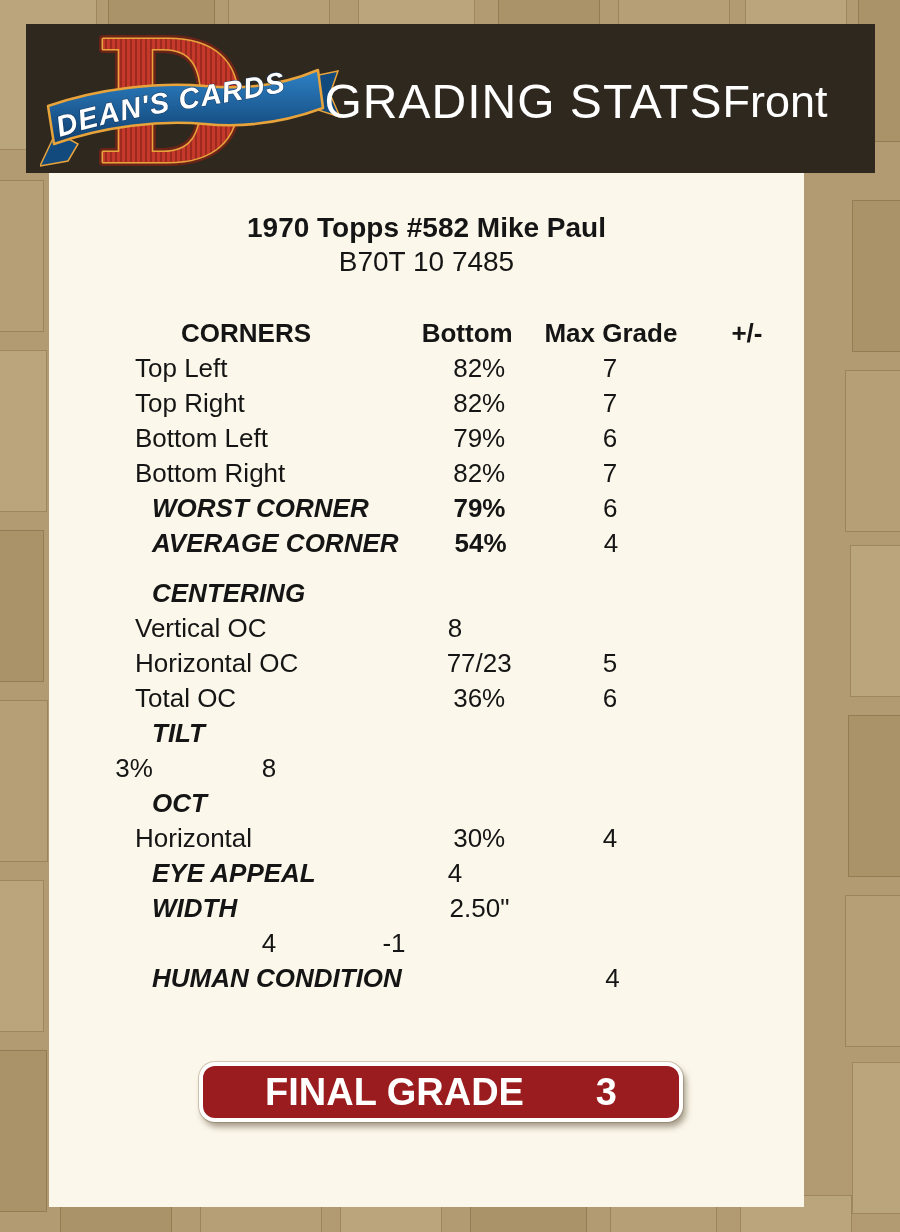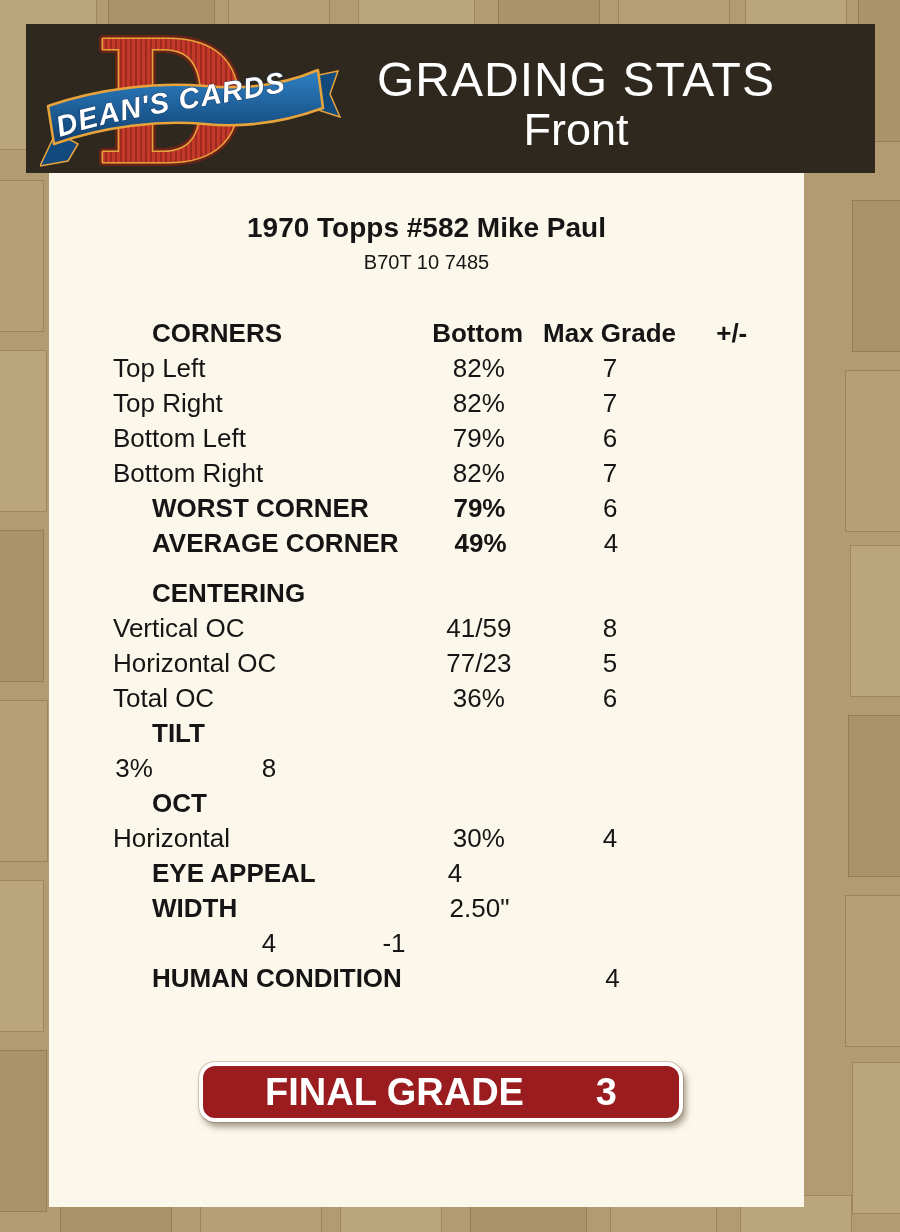--- a/index.html
+++ b/index.html
@@ -16,45 +16,45 @@
   .bgc.c { background:rgba(187,163,121,0.45); }
 
   
   .header {
     position:absolute; left:26px; top:24px; width:849px; height:149px;
     background:#2F281F;
   }
   .logo-wrap { position:absolute; left:14px; top:8px; width:310px; height:142px; }
   .title-block {
     position:absolute; left:260px; top:0; width:580px; height:149px;
-    display:flex; flex-direction:column; align-items:center; justify-content:center;
+    display:flex; flex-direction:row; align-items:center; justify-content:center;
     padding-top:6px; box-sizing:border-box;
   }
   .main-title { color:#FFFFFF; font-size:48px; letter-spacing:1px; line-height:56px; white-space:nowrap; }
   .sub-title  { color:#FFFFFF; font-size:45px; line-height:44px; }
 
   
   .panel {
     position:absolute; left:49px; top:173px; width:755px; height:1034px;
     background:#FBF7EA;
   }
   .card-title { margin-top:38px; text-align:center; font-weight:bold; font-size:28px; line-height:34px; }
-  .card-code  { text-align:center; font-size:20px; line-height:34px; }
+  .card-code  { text-align:center; font-size:28px; line-height:34px; }
 
   .stats-table { margin-top:37px; }
   .trow { display:flex; height:35px; align-items:center; font-size:26px; }
   .tcell { display:flex; align-items:center; white-space:nowrap; overflow:visible; box-sizing:border-box; }
   .c0 { width:356px; padding-left:103px; justify-content:flex-start; }
   .c1 { width:170px; justify-content:center; }
   .c2 { width:100px; justify-content:center; }
   .c3 { width:150px; justify-content:center; }
-  .indent .c0 { padding-left:64px; }
-  .bold-label .c0 { font-weight:bold; }
+  .indent .c0 { padding-left:86px; }
+  .bold-label .c0 { font-weight:bold;font-style:italic; }
   .bold-value .c1 { font-weight:bold; }
-  .thead .tcell { font-weight:bold; }
+  .thead .tcell { font-weight:bold;margin-left:29px; }
   .spacer-row { height:15px; }
 
   
   .final-grade {
     position:absolute; left:199px; top:1062px; width:484px; height:60px;
     background:#9B1C1E;
     border:4px solid #FFFFFF; border-radius:16px; box-sizing:border-box;
     box-shadow:3px 5px 6px rgba(95,80,58,0.55), 0 0 0 1px rgba(176,158,126,0.5);
     display:flex; align-items:center; justify-content:space-between;
     padding:0 62px; color:#FFFFFF; font-weight:bold; font-size:38px;
@@ -162,34 +162,33 @@
           <div class="tcell c3"></div>
         </div>
         <div class="trow bold-label bold-value">
           <div class="tcell c0">WORST CORNER</div>
           <div class="tcell c1">79%</div>
           <div class="tcell c2">6</div>
           <div class="tcell c3"></div>
         </div>
         <div class="trow bold-label bold-value">
           <div class="tcell c0">AVERAGE CORNER</div>
-          <div class="tcell c1">49%</div>
+          <div class="tcell c1">54%</div>
           <div class="tcell c2">4</div>
           <div class="tcell c3"></div>
         </div>
         <div class="spacer-row"></div>
         <div class="trow bold-label">
           <div class="tcell c0">CENTERING</div>
           <div class="tcell c1"></div>
           <div class="tcell c2"></div>
           <div class="tcell c3"></div>
         </div>
         <div class="trow indent">
           <div class="tcell c0">Vertical OC</div>
-          <div class="tcell c1">41/59</div>
           <div class="tcell c2">8</div>
           <div class="tcell c3"></div>
         </div>
         <div class="trow indent">
           <div class="tcell c0">Horizontal OC</div>
           <div class="tcell c1">77/23</div>
           <div class="tcell c2">5</div>
           <div class="tcell c3"></div>
         </div>
         <div class="trow indent">

